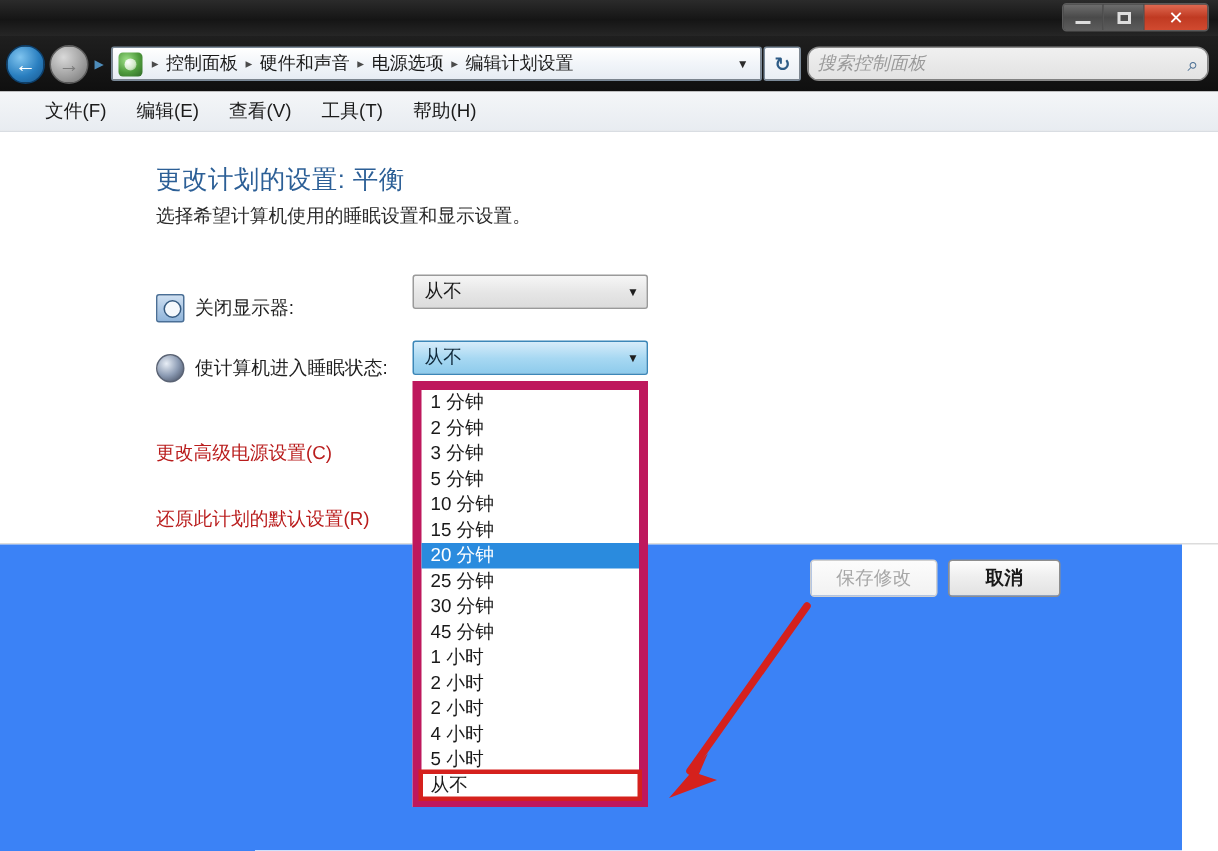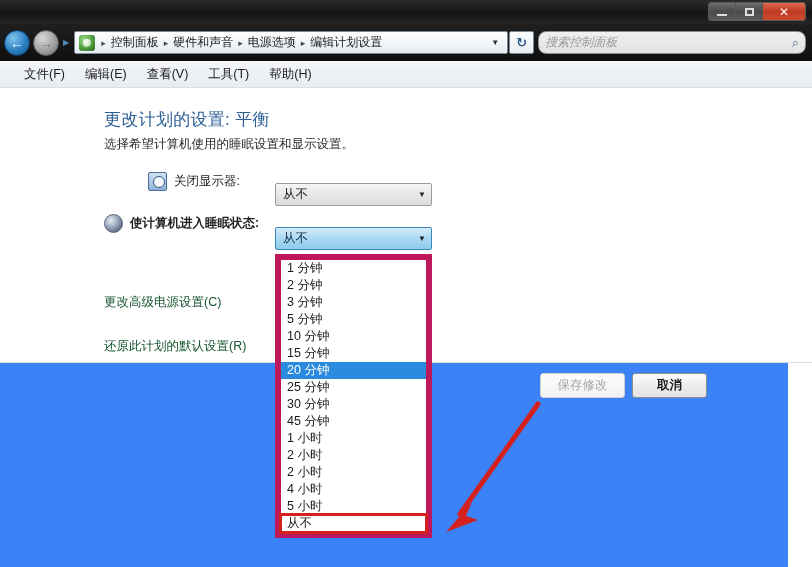--- a/index.html
+++ b/index.html
@@ -101,21 +101,21 @@
     flex: 1 1 auto; font-size: 12px; color: #9a9a9a; font-style: italic;
     white-space: nowrap; overflow: hidden;
   }
   .search-icon { color: #4a6f94; font-size: 13px; }
 
   
   .menubar {
     position: absolute; left: 0; top: 61px; width: 812px; height: 27px;
     background: linear-gradient(180deg, #f4f6f8 0%, #e8ecf1 100%);
     border-bottom: 1px solid #d9dde2;
-    display: flex; align-items: center; padding-left: 14px;
+    display: flex; align-items: center; padding-left: 20px;
   }
   .menu-item {
     font-size: 12.5px; color: #1b1b1b; padding: 3px 10px; white-space: nowrap;
   }
 
   
   .content {
     position: absolute; left: 0; top: 88px; width: 812px; height: 274px;
     background: #ffffff;
   }
@@ -124,22 +124,22 @@
     font-size: 17px; color: #2c5f96; letter-spacing: .3px; white-space: nowrap;
   }
   .page-sub {
     position: absolute; left: 104px; top: 48px;
     font-size: 12.5px; color: #2b2b2b; white-space: nowrap;
   }
 
   .setting-row {
     position: absolute; left: 104px; display: flex; align-items: center;
   }
-  .row-display { top: 84px; margin-left: 44px; }
-  .row-sleep { top: 126px; font-weight: bold; }
+  .row-display { top: 108px; }
+  .row-sleep { top: 148px; }
 
   .row-icon { width: 19px; height: 19px; flex: 0 0 auto; margin-right: 7px; position: relative; }
   .icon-monitor {
     background: linear-gradient(180deg, #cfe0f2 0%, #8fb4da 100%);
     border: 1px solid #4a6f96; border-radius: 2px;
   }
   .icon-monitor::after {
     content: ""; position: absolute; left: 4px; top: 3px;
     width: 10px; height: 10px; border-radius: 50%;
     background: #f4f8fc; border: 1px solid #355a80;
@@ -165,21 +165,21 @@
     background: linear-gradient(180deg, #d6ecfa 0%, #a7d8f2 52%, #8ecbec 100%);
     border: 1px solid #3c87b8; color: #102a3c;
   }
   .combo-arrow {
     margin-left: auto; width: 18px; text-align: center;
     font-size: 8px; color: #1e1e1e;
   }
 
   .link {
     position: absolute; left: 104px; font-size: 12.5px;
-    color: #14532d; white-space: nowrap;
+    color: #b91c1c; white-space: nowrap;
   }
   .link-advanced { top: 206px; }
   .link-restore { top: 240px; margin-top: 10px; }
 
   .divider {
     position: absolute; left: 0; top: 362px; width: 812px; height: 1px;
     background: #dcdcdc;
   }
 
   

